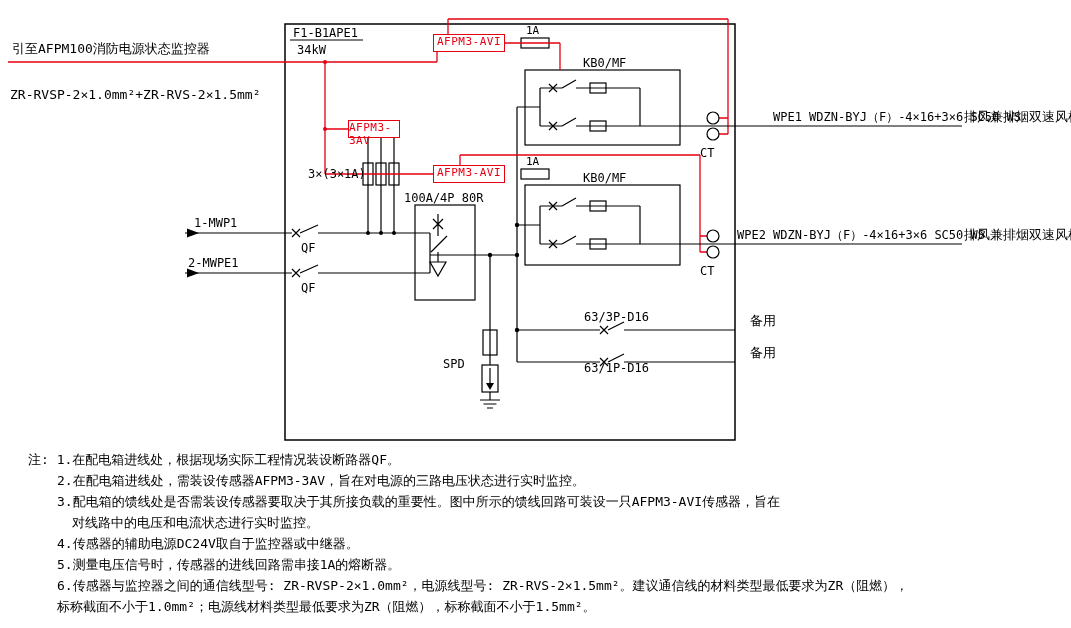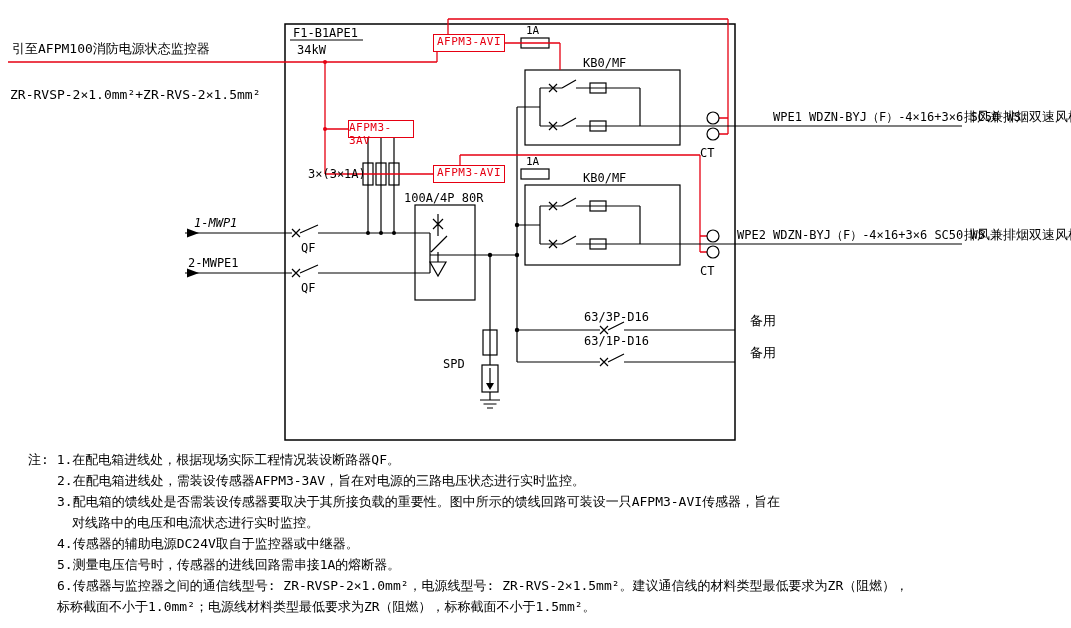--- a/index.html
+++ b/index.html
@@ -129,45 +129,45 @@
 
   <span class="lbl cjk" style="left:12px;top:42px;">引至AFPM100消防电源状态监控器</span>
   <span class="lbl cjk" style="left:10px;top:88px;text-align:right;">ZR-RVSP-2×1.0mm²+ZR-RVS-2×1.5mm²</span>
 
   <span class="lbl" style="left:293px;top:26px;">F1-B1APE1</span>
   <span class="lbl" style="left:297px;top:43px;">34kW</span>
 
   <div class="redbox" style="left:433px;top:34px;width:72px;height:18px;">
     <span>AFPM3-AVI</span>
   </div>
-  <div class="redbox" style="left:348px;top:120px;width:66px;height:18px;">
+  <div class="redbox" style="left:348px;top:120px;width:52px;height:18px;">
     <span>AFPM3-3AV</span>
   </div>
   <div class="redbox" style="left:433px;top:165px;width:72px;height:18px;">
     <span>AFPM3-AVI</span>
   </div>
 
   <span class="lbl small" style="left:526px;top:24px;">1A</span>
   <span class="lbl small" style="left:526px;top:155px;">1A</span>
   <span class="lbl" style="left:308px;top:167px;">3×(3×1A)</span>
 
   <span class="lbl" style="left:404px;top:191px;">100A/4P 80R</span>
 
   <span class="lbl" style="left:583px;top:56px;">KB0/MF</span>
   <span class="lbl" style="left:583px;top:171px;">KB0/MF</span>
 
-  <span class="lbl" style="left:194px;top:216px;font-style:italic;">1-MWP1</span>
+  <span class="lbl" style="left:194px;top:216px;">1-MWP1</span>
   <span class="lbl" style="left:188px;top:256px;">2-MWPE1</span>
   <span class="lbl" style="left:301px;top:241px;">QF</span>
   <span class="lbl" style="left:301px;top:281px;">QF</span>
 
   <span class="lbl" style="left:443px;top:357px;">SPD</span>
 
   <span class="lbl" style="left:584px;top:310px;">63/3P-D16</span>
-  <span class="lbl" style="left:584px;top:334px;">63/1P-D16</span>
+  <span class="lbl" style="left:584px;top:361px;">63/1P-D16</span>
   <span class="lbl cjk" style="left:750px;top:314px;">备用</span>
   <span class="lbl cjk" style="left:750px;top:346px;">备用</span>
 
   <span class="lbl" style="left:700px;top:146px;">CT</span>
   <span class="lbl" style="left:700px;top:264px;">CT</span>
 
   <span class="lbl" style="left:737px;top:110px;padding-left:36px;">WPE1 WDZN-BYJ（F）-4×16+3×6 SC50 WS</span>
   <span class="lbl cjk" style="left:964px;top:110px;">排风兼排烟双速风机</span>
   <span class="lbl" style="left:737px;top:228px;">WPE2 WDZN-BYJ（F）-4×16+3×6 SC50 WS</span>
   <span class="lbl cjk" style="left:964px;top:228px;">排风兼排烟双速风机</span>

